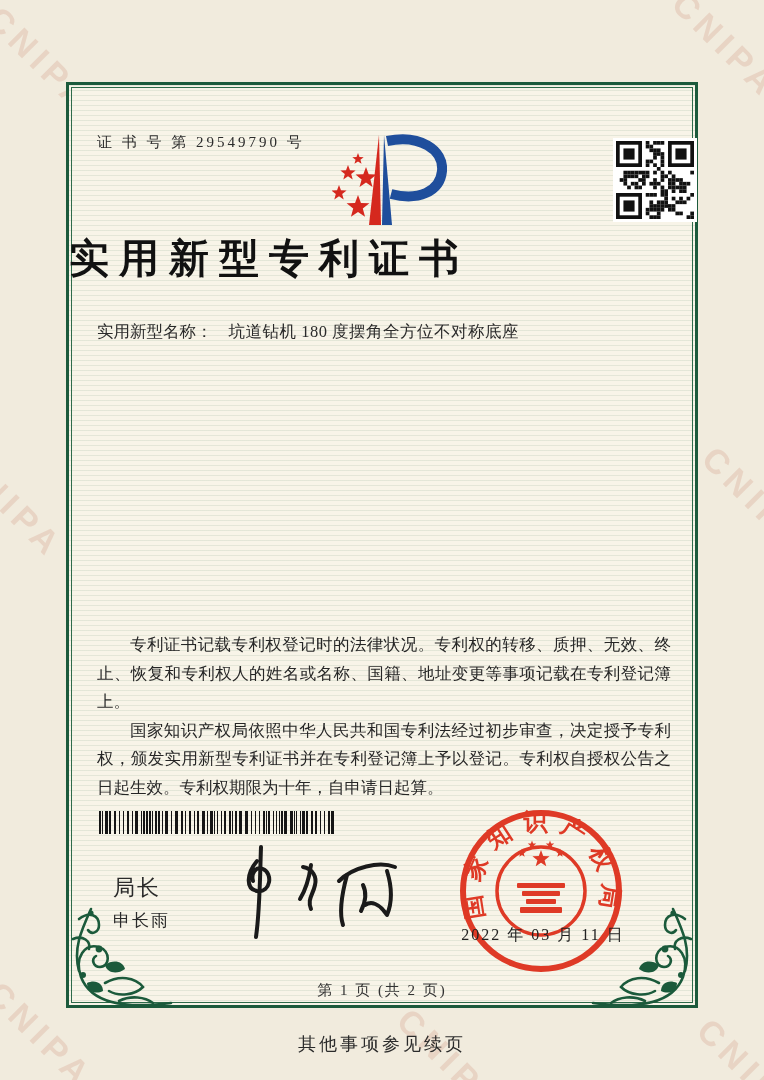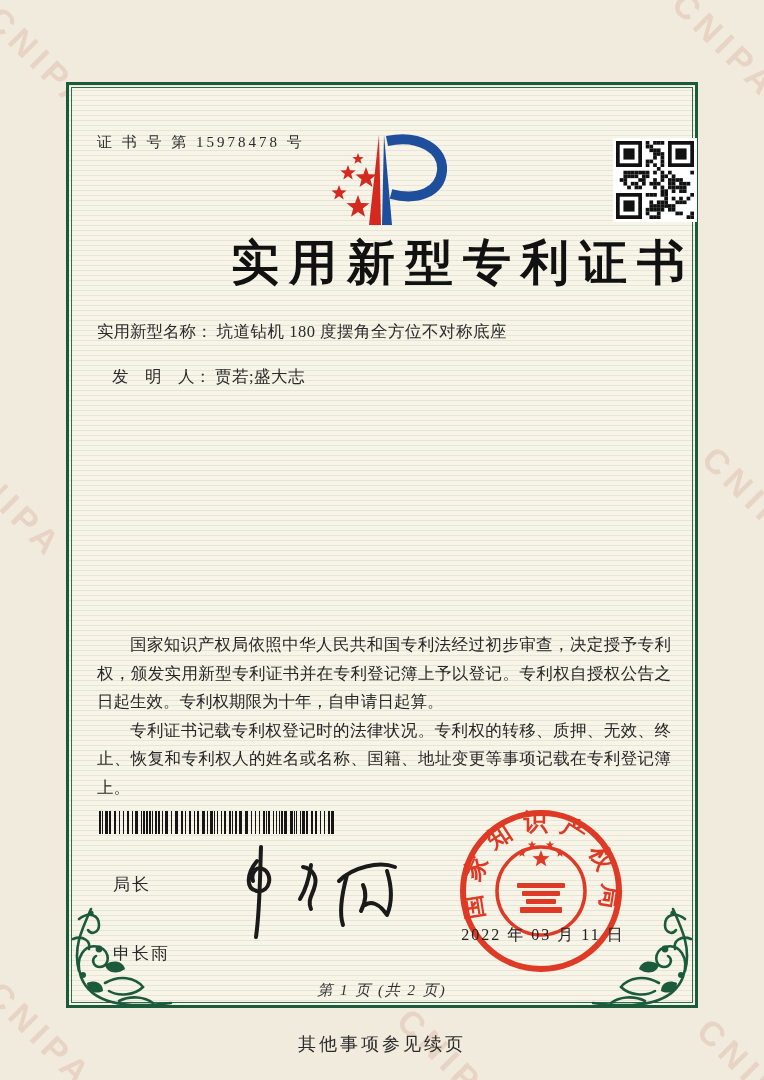--- a/index.html
+++ b/index.html
@@ -29,50 +29,50 @@
   .cert-inner{
     position:absolute;inset:2px;border:1px solid #2e6b4b;pointer-events:none;
   }
   
   .cert-no{
     position:absolute;left:28px;top:48px;font-size:15px;letter-spacing:3px;color:#2b2b2b;
   }
   .logo{position:absolute;left:263px;top:46px;width:115px;height:100px;}
   .qr{position:absolute;left:544px;top:53px;width:78px;height:78px;background:#fff;padding:3px;}
   .title{
-    position:absolute;left:0;top:146px;width:100%;text-align:right;
-    font-size:48px;font-weight:bold;letter-spacing:10px;color:#111;white-space:nowrap;
+    position:absolute;left:0;top:146px;width:100%;text-align:left;
+    font-size:40px;font-weight:bold;letter-spacing:10px;color:#111;white-space:nowrap;
   }
   
   .rows{position:absolute;left:28px;top:236px;width:572px;font-size:16.5px;color:#2a2a2a;}
   .row{position:relative;height:45px;line-height:22px;white-space:nowrap;}
   .row .lab{display:inline-block;min-width:114px;text-align:right;}
-  .row .val{margin-left:4px;letter-spacing:0.5px;}
+  .row .val{margin-left:16px;letter-spacing:0.5px;}
   .grant-no{position:absolute;left:362px;top:0;}
   
   .paras{
     position:absolute;left:28px;top:546px;width:574px;
     font-size:16.5px;line-height:28.5px;color:#262626;text-align:justify;
   }
   .paras p{margin:0;text-indent:2em;}
   
   .barcode{position:absolute;left:30px;top:726px;width:238px;height:23px;}
-  .sig-title{position:absolute;left:44px;top:788px;font-size:17px;color:#2a2a2a;letter-spacing:2px;}
-  .sig-name{position:absolute;left:44px;top:824px;font-size:17px;color:#2a2a2a;letter-spacing:2px;margin-top:33px;}
+  .sig-title{position:absolute;left:44px;top:788px;font-size:22px;color:#2a2a2a;letter-spacing:2px;}
+  .sig-name{position:absolute;left:44px;top:824px;font-size:17px;color:#2a2a2a;letter-spacing:2px;}
   .sig-script{position:absolute;left:150px;top:756px;width:190px;height:105px;}
   
   .seal{position:absolute;left:372px;top:706px;width:200px;height:200px;opacity:0.92;}
   .seal-date{
     position:absolute;left:374px;top:840px;width:200px;text-align:center;
     font-size:16px;color:#222;letter-spacing:2px;white-space:nowrap;
   }
   
   .page-num{
     position:absolute;left:0;top:896px;width:100%;text-align:center;
-    font-size:15px;letter-spacing:2px;color:#333;font-style:italic;
+    font-size:15px;letter-spacing:2px;color:#333;
   }
   .flourish{position:absolute;width:112px;height:108px;bottom:-8px;}
   .flourish.left{left:-8px;}
   .flourish.right{right:-8px;transform:scaleX(-1);}
   .continuation{
     position:absolute;left:0;top:1032px;width:764px;text-align:center;
     font-size:18px;letter-spacing:3px;color:#2b2b2b;
   }
 </style>
 </head>
@@ -85,21 +85,21 @@
 <div class="wm" style="left:10px;top:505px">CNIPA</div>
 <div class="wm" style="left:755px;top:500px">CNIPA</div>
 <div class="wm" style="left:400px;top:695px">CNIPA</div>
 <div class="wm" style="left:40px;top:1035px">CNIPA</div>
 <div class="wm" style="left:450px;top:1062px">CNIPA</div>
 <div class="wm" style="left:750px;top:1072px">CNIPA</div>
 
 <div class="cert">
   <div class="cert-inner"></div>
 
-  <div class="cert-no">证 书 号 第 15978478 号</div>
+  <div class="cert-no">证 书 号 第 29549790 号</div>
 
   <svg class="logo" viewBox="0 0 115 100">
     <g id="logo-stars" fill="#d5281e">
         <polygon points="26,22 27.48121883577703,25.961277174175134 31.706339097770922,26.145898033750317 28.396662421063787,28.778722825824868 29.52671151375484,32.85410196624969 26,30.52 22.47328848624516,32.85410196624969 23.603337578936213,28.778722825824868 20.293660902229078,26.145898033750317 24.51878116422297,25.961277174175134"></polygon>
         <polygon points="16,34 17.97495844770271,39.28170289890018 23.60845213036123,39.52786404500042 19.195549894751714,43.03829710109982 20.702282018339787,48.47213595499958 16,45.36 11.297717981660217,48.47213595499958 12.804450105248284,43.03829710109982 8.39154786963877,39.52786404500042 14.02504155229729,39.28170289890018"></polygon>
         <polygon points="34,36 36.715567865591225,43.26234148598774 44.46162167924669,43.60081306187558 38.39388110528361,48.42765851401226 40.4656377752172,55.89918693812442 34,51.62 27.534362224782797,55.89918693812442 29.60611889471639,48.42765851401226 23.53837832075331,43.60081306187558 31.284432134408775,43.26234148598774"></polygon>
         <polygon points="7.000000000000001,54 8.97495844770271,59.28170289890018 14.60845213036123,59.52786404500042 10.195549894751716,63.03829710109982 11.702282018339785,68.47213595499957 7,65.36 2.297717981660216,68.47213595499957 3.8044501052482844,63.03829710109982 -0.6084521303612291,59.52786404500042 5.02504155229729,59.28170289890018"></polygon>
         <polygon points="26,64 28.962437671554063,71.92255434835026 37.412678195541844,72.29179606750063 30.793324842127575,77.55744565164973 33.05342302750968,85.70820393249937 26,81.04 18.946576972490323,85.70820393249937 21.206675157872425,77.55744565164973 14.587321804458156,72.29179606750063 23.037562328445937,71.92255434835026"></polygon>
       </g>
     <polygon points="47,4 37,94 49,94" fill="#d5281e"></polygon>
@@ -239,28 +239,25 @@
         <rect x="2" y="16" width="3" height="3"></rect>
       </g>
   </svg>
 
   <div class="title">实用新型专利证书</div>
 
   <div class="rows">
     <div class="row">
       <span class="lab">实用新型名称：</span><span class="val">坑道钻机 180 度摆角全方位不对称底座</span>
     </div>
-    <div class="row">
-      <span class="lab">发　明　人：</span><span class="val">贾若;盛大志</span>
-    </div>
   </div>
 
   <div class="paras">
+    <p>专利证书记载专利权登记时的法律状况。专利权的转移、质押、无效、终止、恢复和专利权人的姓名或名称、国籍、地址变更等事项记载在专利登记簿上。</p>
     <p>国家知识产权局依照中华人民共和国专利法经过初步审查，决定授予专利权，颁发实用新型专利证书并在专利登记簿上予以登记。专利权自授权公告之日起生效。专利权期限为十年，自申请日起算。</p>
-    <p>专利证书记载专利权登记时的法律状况。专利权的转移、质押、无效、终止、恢复和专利权人的姓名或名称、国籍、地址变更等事项记载在专利登记簿上。</p>
   </div>
 
   <svg class="barcode" viewBox="0 0 238 23" preserveAspectRatio="none">
     <g id="barcode-bars" fill="#151515">
         <rect x="0" y="0" width="2" height="23"></rect>
         <rect x="3" y="0" width="1" height="23"></rect>
         <rect x="6" y="0" width="3" height="23"></rect>
         <rect x="10" y="0" width="2" height="23"></rect>
         <rect x="15" y="0" width="2" height="23"></rect>
         <rect x="20" y="0" width="1" height="23"></rect>

